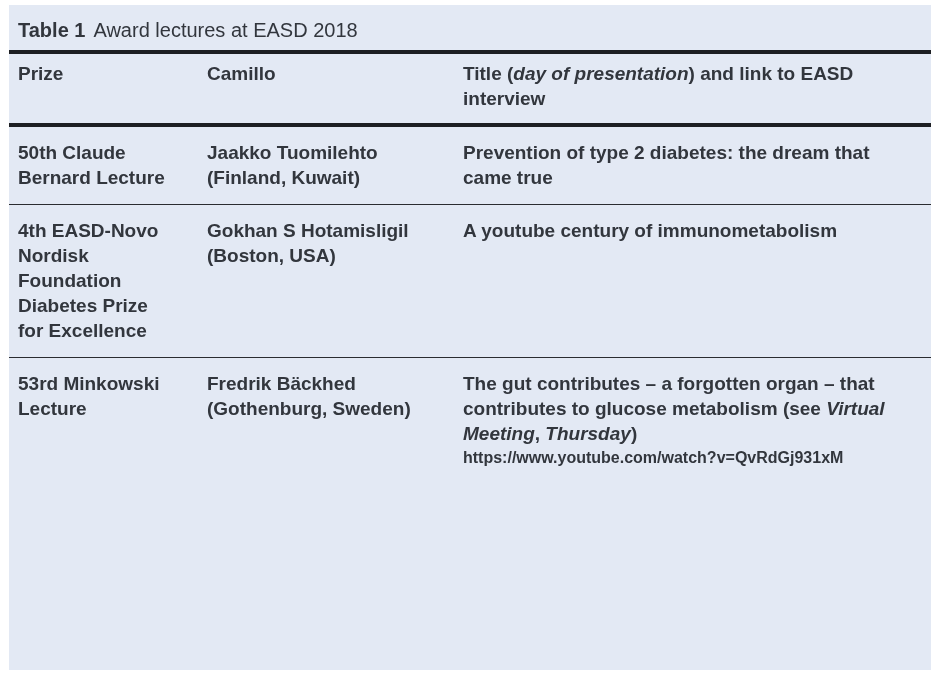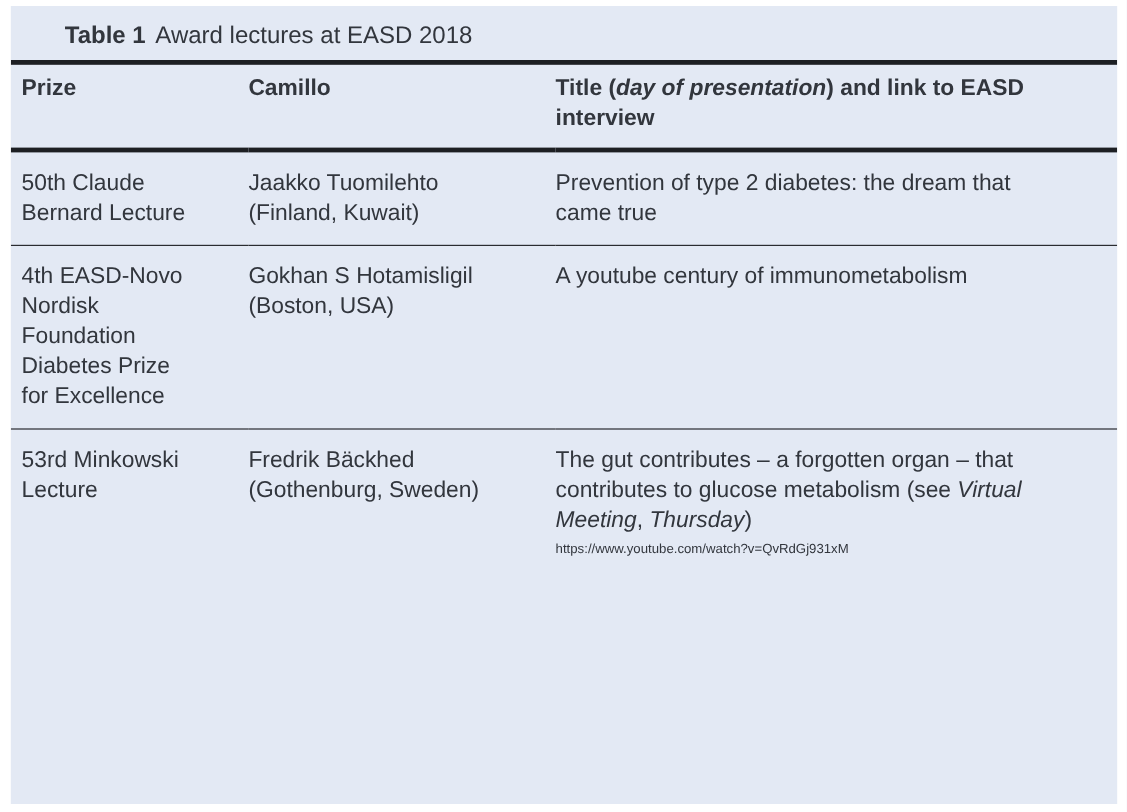--- a/index.html
+++ b/index.html
@@ -17,45 +17,46 @@
     font-family:"Liberation Sans", sans-serif;
     color:var(--text);
   }
   .panel{
     position:absolute;left:9px;top:5px;width:922px;height:665px;
     background:var(--panel-bg);
     overflow:hidden;
   }
   .caption{
     padding:12px 10px 7px 9px;
-    font-size:20px;line-height:26px;margin-left:36px;
+    font-size:20px;line-height:26px;
   }
   .caption .label{font-weight:bold;margin-right:8px;}
   .rule{height:4px;background:var(--rule);}
   table{
     border-collapse:collapse;width:100%;table-layout:fixed;
     font-size:19px;line-height:25px;padding-left:28px;
   }
   col.c1{width:198px;}
   col.c2{width:256px;}
   th{
     text-align:left;font-weight:bold;vertical-align:top;
     padding:7px 0 12px 0;
     border-bottom:4px solid var(--rule);
   }
   td{
     vertical-align:top;
     padding:13px 0 14px 0;
+    font-weight:bold;
   }
   tbody tr + tr td{border-top:1.5px solid var(--hairline);}
   th:nth-child(1),td:nth-child(1){padding-left:9px;padding-right:39px;}
   th:nth-child(2),td:nth-child(2){padding-right:26px;}
   th:nth-child(3),td:nth-child(3){padding-right:38px;margin-top:44px;}
   .it{font-style:italic;}
-  .url{display:block;font-size:11px;line-height:22px;margin-top:1px;}
+  .url{display:block;font-size:16px;line-height:22px;margin-top:1px;}
 </style>
 </head>
 <body>
 
 <div class="panel">
   <div class="caption">
     <span class="label">Table 1</span><span>Award lectures at EASD 2018</span>
   </div>
   <div class="rule"></div>
 

